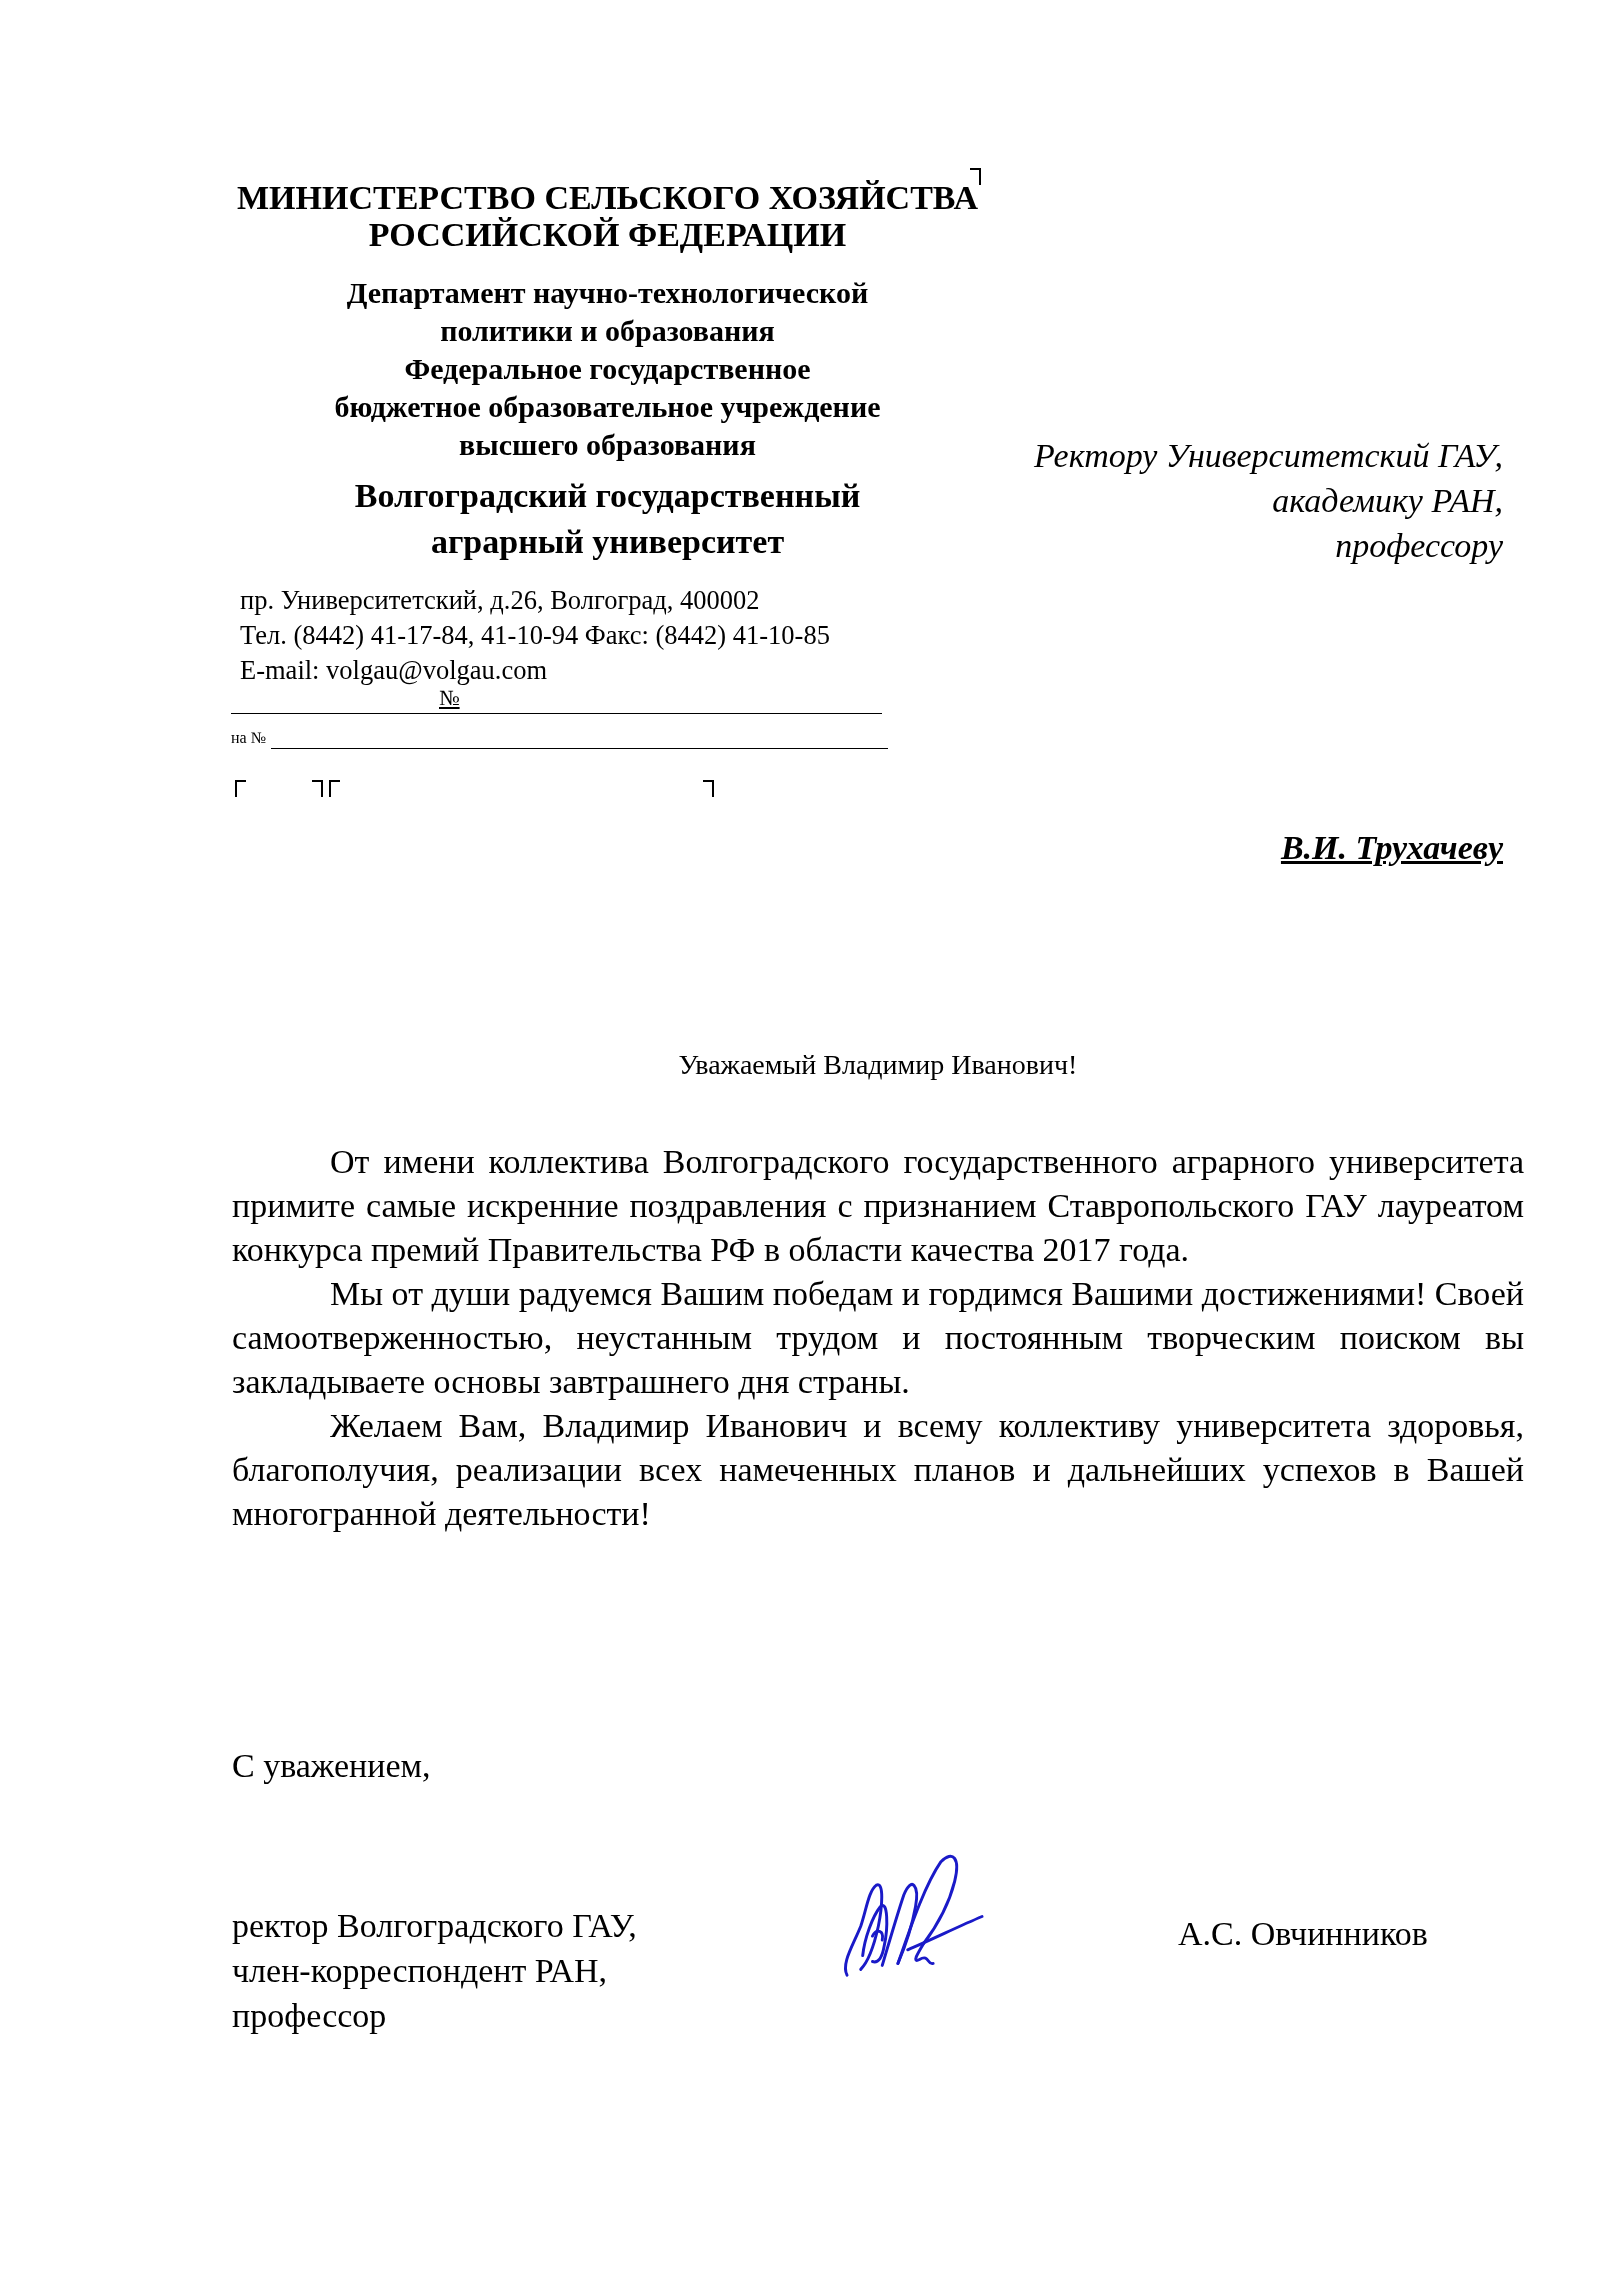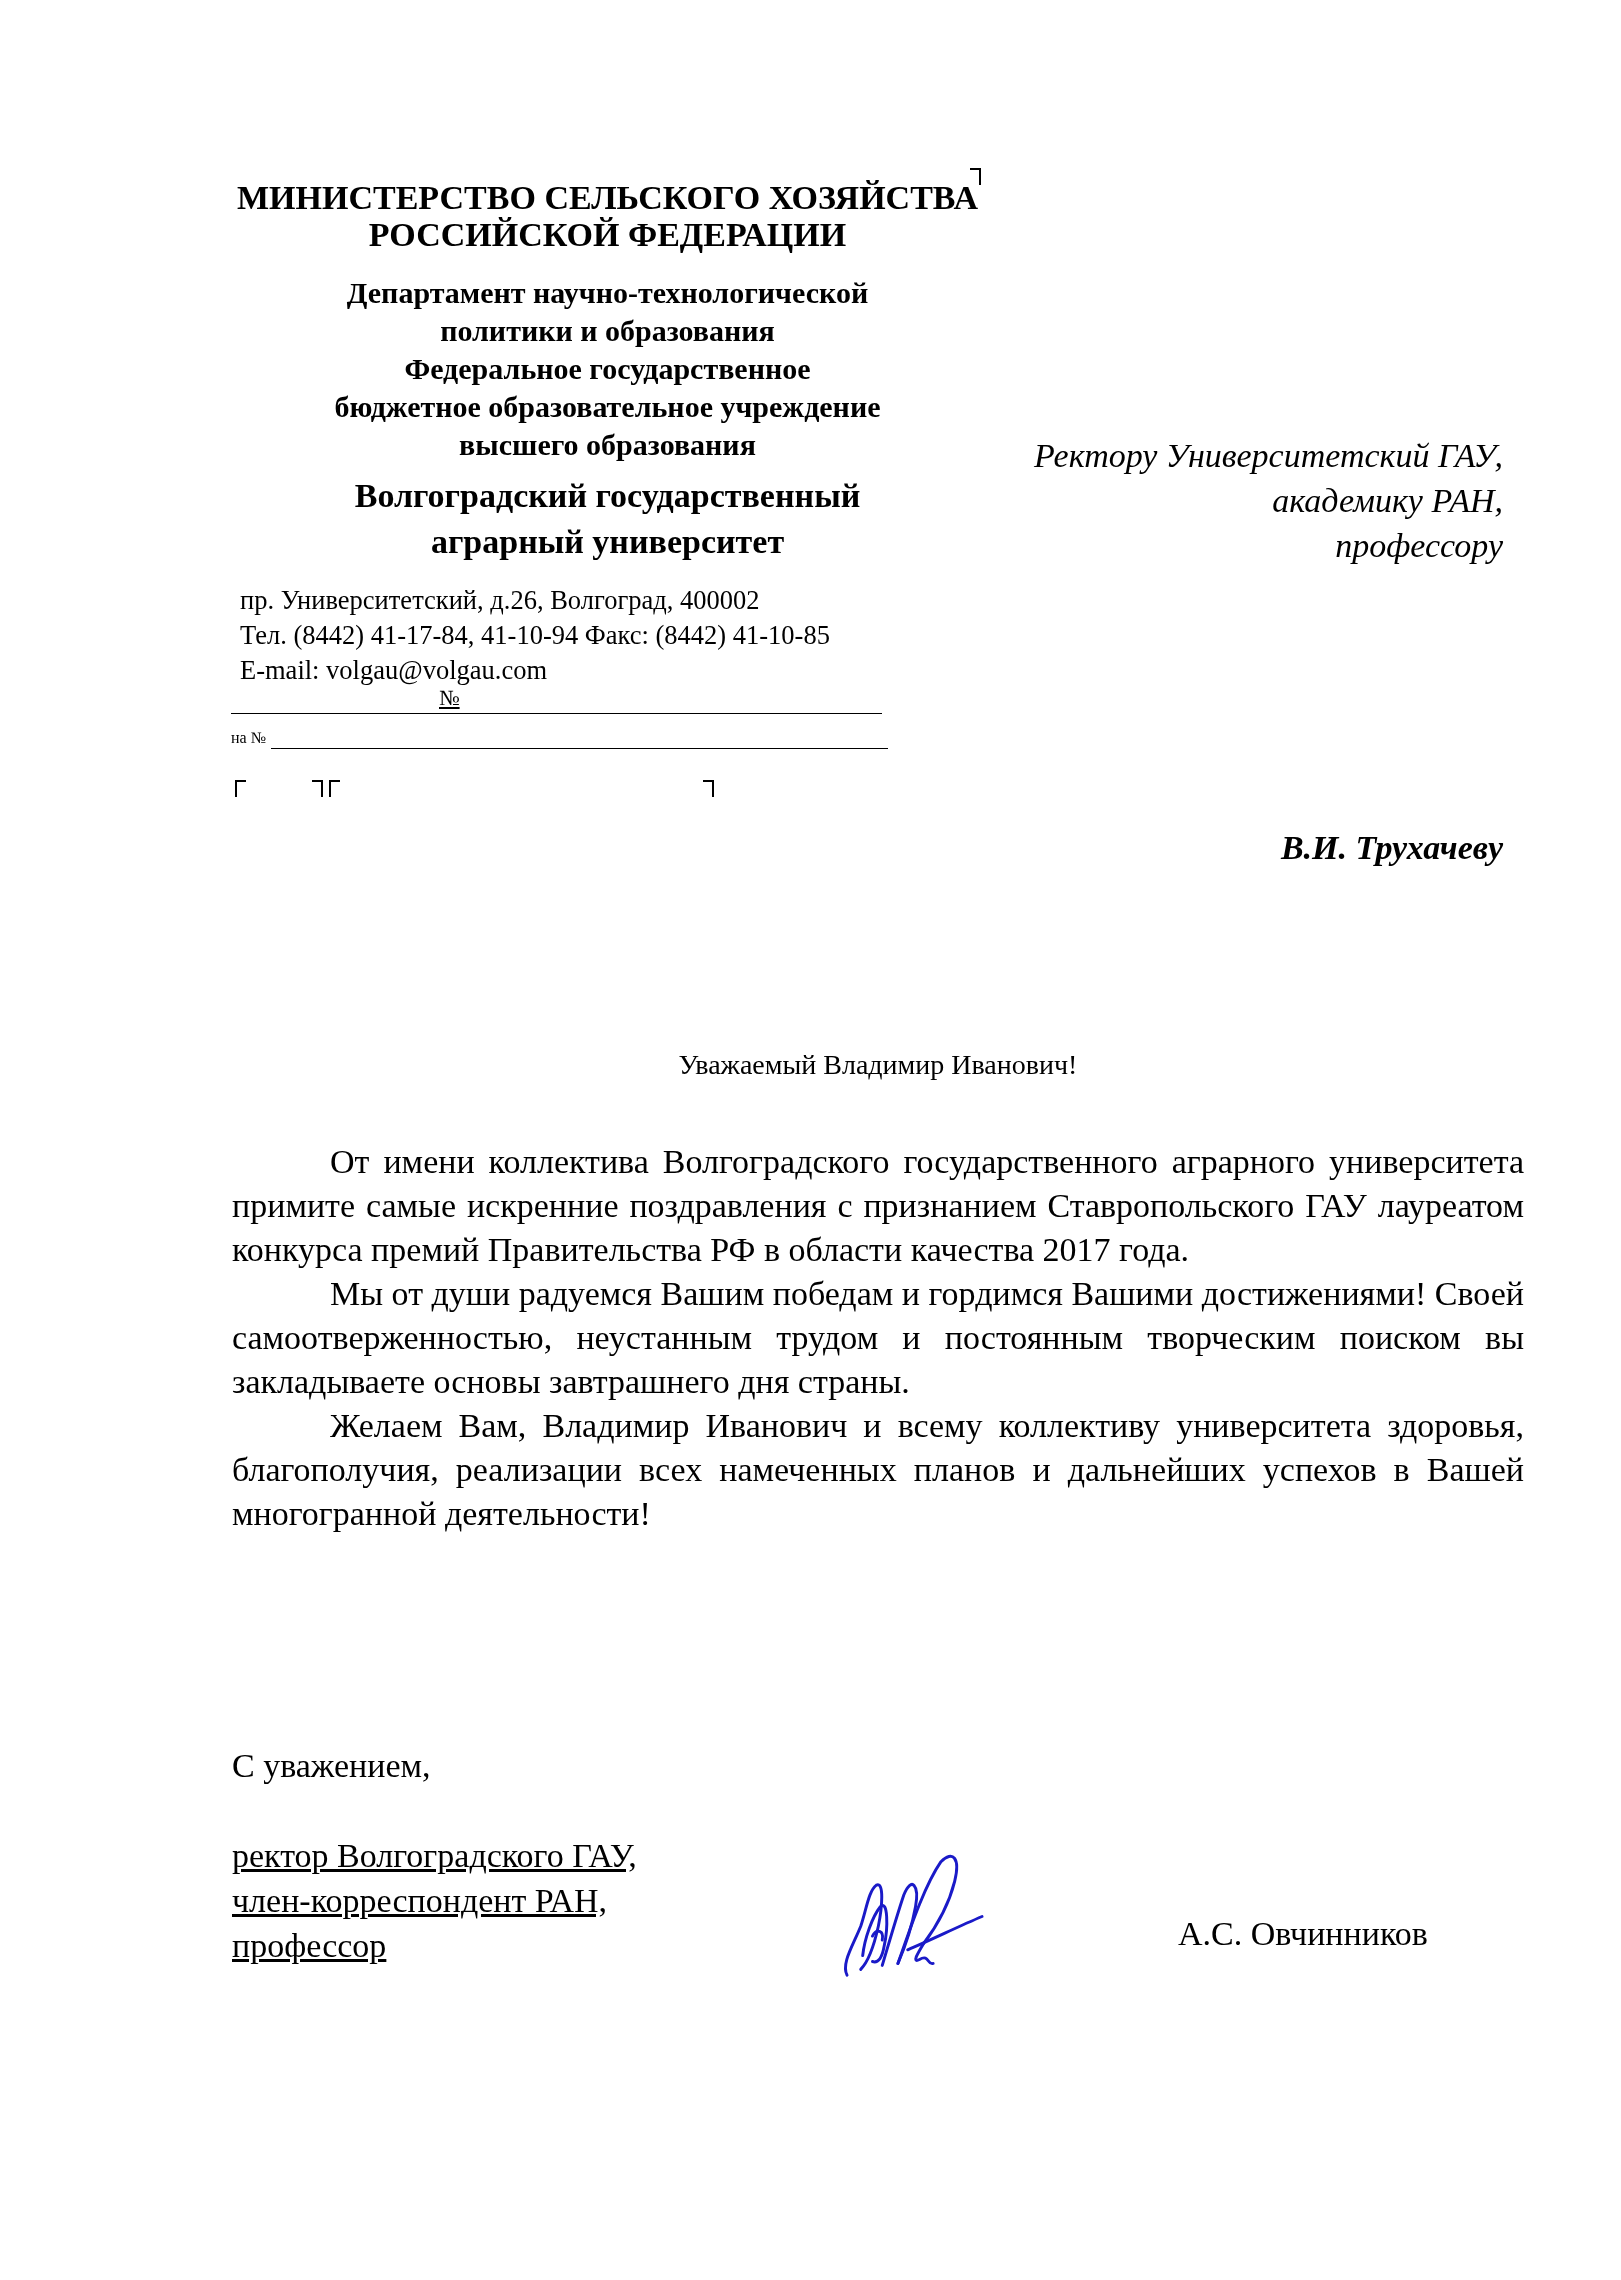--- a/index.html
+++ b/index.html
@@ -9,21 +9,21 @@
   .hdr { position: absolute; left: 235px; width: 745px; text-align: center; font-weight: bold; }
   .hdr-title { font-size: 34px; line-height: 37px; }
   .hdr-dept { font-size: 30px; line-height: 38px; }
   .hdr-univ { font-size: 34px; line-height: 46px; }
   .addr { left: 232px; font-size: 26.5px; line-height: 35px; margin-left: 8px; }
   .line { position: absolute; height: 0; border-top: 1.5px solid #000; }
   .corner { position: absolute; width: 8.8px; height: 14.7px; }
   .corner.tl { border-top: 2.5px solid #000; border-left: 2.5px solid #000; }
   .corner.tr { border-top: 2.5px solid #000; border-right: 2.5px solid #000; }
   .addressee { right: 118px; text-align: right; font-style: italic; font-size: 34px; line-height: 45px; }
-  .name { font-style: italic; font-weight: bold; font-size: 34px; }
+  .name { font-style: italic; font-weight: bold; font-size: 34px; text-decoration: underline; }
   .greeting { left: 232px; width: 1292px; text-align: center; font-size: 28px; }
   .body-text { position: absolute; left: 232px; width: 1292px; font-size: 34px; line-height: 44px; text-align: justify; }
   .body-text p { margin: 0; text-indent: 98px; }
   .sig { font-size: 34px; line-height: 45px; }
 </style>
 </head>
 <body>
 
 <div class="corner tr" style="left:970px; top:168px;"></div>
 
@@ -73,21 +73,21 @@
 <div class="abs greeting" style="top:1049px;">Уважаемый Владимир Иванович!</div>
 
 <div class="body-text" style="top:1140px;">
   <p>От имени коллектива Волгоградского государственного аграрного университета примите самые искренние поздравления с признанием Ставропольского ГАУ лауреатом конкурса премий Правительства РФ в области качества 2017 года.</p>
   <p>Мы от души радуемся Вашим победам и гордимся Вашими достижениями! Своей самоотверженностью, неустанным трудом и постоянным творческим поиском вы закладываете основы завтрашнего дня страны.</p>
   <p>Желаем Вам, Владимир Иванович и всему коллективу университета здоровья, благополучия, реализации всех намеченных планов и дальнейших успехов в Вашей многогранной деятельности!</p>
 </div>
 
 <div class="abs sig" style="left:232px; top:1743px;">С уважением,</div>
 
-<div class="abs sig" style="left:232px; top:1833px;text-decoration:underline;">
+<div class="abs sig" style="left:232px; top:1903px;">
   <div>ректор Волгоградского ГАУ,</div>
   <div>член-корреспондент РАН,</div>
   <div>профессор</div>
 </div>
 
 <svg class="abs" style="left:833px; top:1848px;" width="167" height="137" viewBox="0 0 170 140">
   <g fill="none" stroke="#1a1ac8" stroke-width="3" stroke-linecap="round" stroke-linejoin="round">
     <path d="M14 130 C8 118 20 100 28 80 C34 62 36 44 44 38 C52 34 50 60 46 80 C42 98 36 116 28 124"></path>
     <path d="M30 110 C32 92 40 70 48 60 C56 52 56 82 52 100 C50 112 46 118 40 116"></path>
     <path d="M40 90 C44 82 52 84 50 94"></path>

